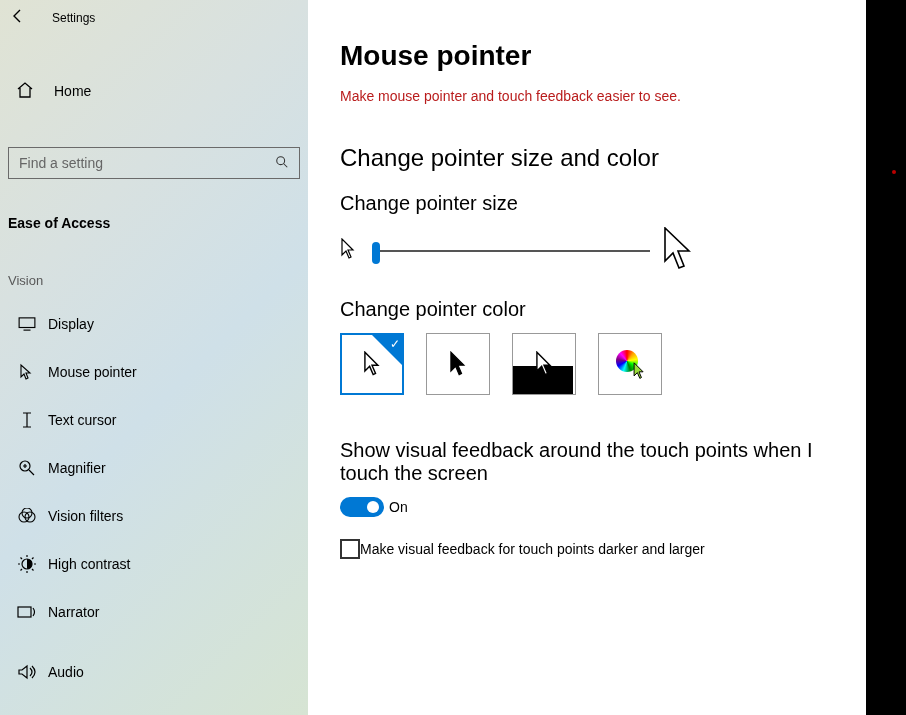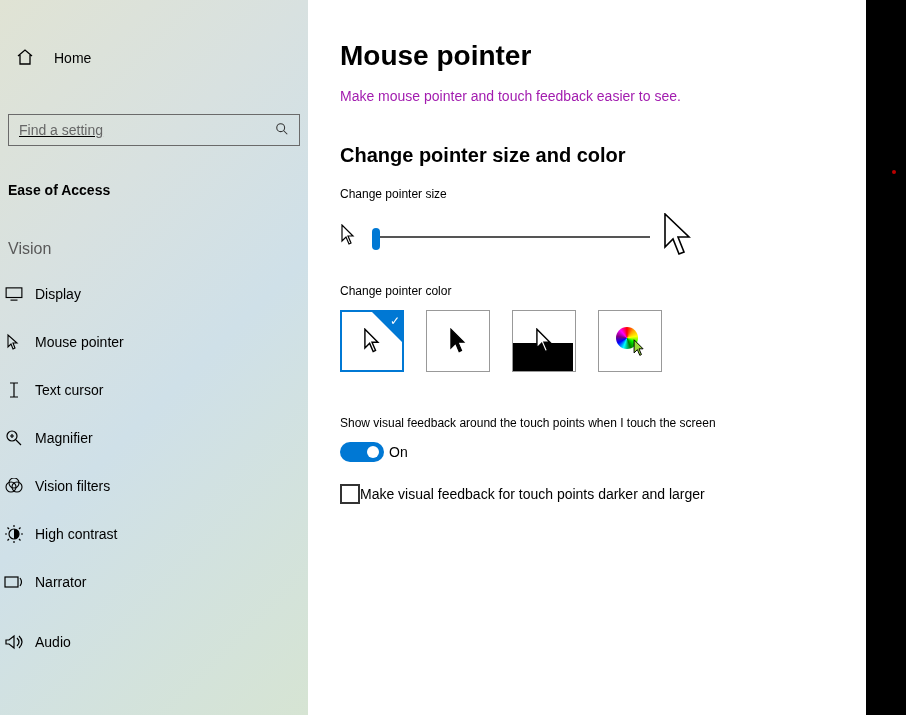--- a/index.html
+++ b/index.html
@@ -12,40 +12,40 @@
   .reddot { position: absolute; top: 170px; right: 10px; width: 4px; height: 4px; background: #b00; border-radius: 50%; }
 
   .sb-top { display: flex; align-items: center; padding: 6px 8px 8px 10px; }
   .back-arrow { width: 20px; display: inline-block; }
   .sb-top .title { font-size: 12px; margin-left: 22px; }
 
   .home-row { display: flex; align-items: center; padding: 0 16px; height: 40px; margin-top: 36px; }
   .home-row .hicon { width: 18px; margin-right: 20px; }
   .home-row .lbl { font-size: 14px; }
 
-  .search-wrap { padding: 18px 8px; margin-top: 18px; text-decoration: underline; }
+  .search-wrap { padding: 18px 8px; margin-top: 18px; }
   .search { border: 1px solid #6a6a6a; height: 32px; display: flex; align-items: center; padding: 0 10px; justify-content: space-between; }
   .search .ph { color: #666; font-size: 14px; }
   .search .sicon { color: #333; }
 
   .cat-title { font-weight: 700; font-size: 14px; padding: 18px 8px 0 8px; }
 
-  .group-label { color: #595959; font-size: 16px; padding: 0 8px; margin-top: 42px; }
+  .group-label { color: #595959; font-size: 13px; padding: 0 8px; margin-top: 42px; }
 
   .nav-items { margin-top: 12px; }
-  .nav-item { display: flex; align-items: center; height: 48px; padding: 0 3px; cursor: default; }
+  .nav-item { display: flex; align-items: center; height: 48px; padding: 0 16px; cursor: default; }
   .nav-item.active { background: rgba(255,255,255,0); }
   .nav-item .nicon { width: 22px; display: flex; justify-content: center; margin-right: 10px; }
   .nav-item .nlabel { font-size: 14px; }
 
   
   .page-title { font-size: 28px; font-weight: 600; margin-bottom: 16px; }
-  .subtitle { font-size: 14px; color: #a21caf; margin-bottom: 40px; }
-  .section-title { font-size: 20px; font-weight: 700; margin-bottom: 20px; }
-  .field-label { font-size: 12px; margin-bottom: 12px; }
+  .subtitle { font-size: 14px; color: #b91c1c; margin-bottom: 40px; }
+  .section-title { font-size: 24px; font-weight: 400; margin-bottom: 20px; }
+  .field-label { font-size: 20px; margin-bottom: 12px; }
 
   .slider-row { display: flex; align-items: center; gap: 12px; margin-bottom: 24px; }
   .cursor-small-svg { width: 20px; }
   .cursor-large-svg { width: 32px; }
   .slider-track { width: 278px; height: 2px; background: #555; position: relative; }
   .slider-thumb { position: absolute; top: -8px; left: 0; width: 8px; height: 22px; border-radius: 4px; background: #0078d4; }
 
   .color-options { display: flex; gap: 22px; margin-bottom: 44px; }
   .color-option { width: 64px; height: 62px; border: 2px solid transparent; display: flex; align-items: center; justify-content: center; position: relative; }
   .color-option.selected { border-color: #0078d4; }
@@ -65,20 +65,28 @@
   .check-row { display: flex; align-items: center; gap: 0; }
   .checkbox { width: 20px; height: 20px; border: 2px solid #333; }
   .check-label { font-size: 14px; }
 </style>
 </head>
 <body>
 
 <div class="app">
 
   <div class="sidebar">
+    <div class="sb-top">
+      <span class="back-arrow">
+        <svg viewBox="0 0 16 16" width="16" height="16">
+            <path d="M10 2 L4 8 L10 14" stroke="#000" stroke-width="1.4" fill="none"></path>
+          </svg>
+      </span>
+      <span class="title">Settings</span>
+    </div>
 
     <div class="home-row">
       <span class="hicon">
         <svg viewBox="0 0 18 18" width="18" height="18">
             <path d="M2 8 L9 2 L16 8 M4 7 V16 H14 V7" stroke="#000" stroke-width="1.3" fill="none"></path>
           </svg>
       </span>
       <span class="lbl">Home</span>
     </div>
 

